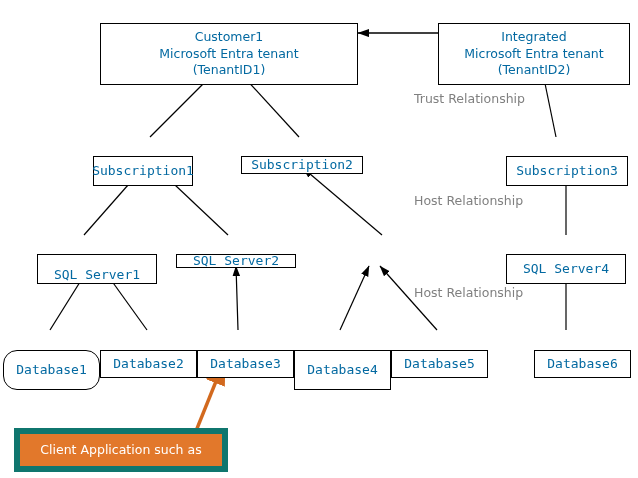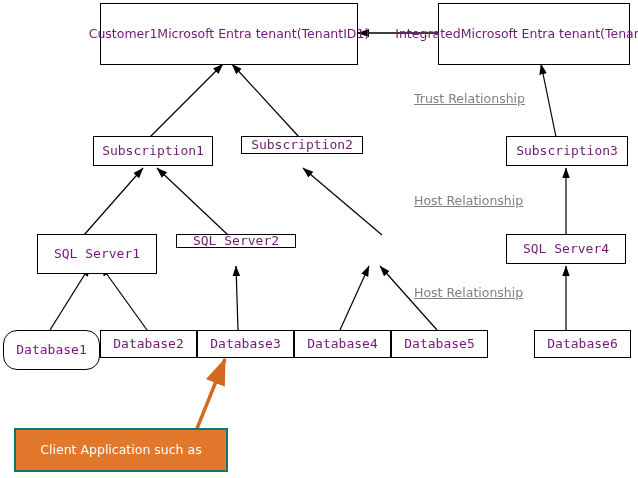--- a/index.html
+++ b/index.html
@@ -22,26 +22,27 @@
     width: 638px;
     height: 478px;
     pointer-events: none;
   }
   .node {
     position: absolute;
     box-sizing: border-box;
     border: 1.3px solid #000000;
     background: #ffffff;
     display: flex;
-    flex-direction: row;
+    flex-direction: column;
     align-items: center;
     justify-content: center;
     text-align: center;
-    color: #701a75;
+    color: #0369a1;
     z-index: 2;
+    margin-top: 20px;
   }
   .node .line {
     display: block;
     white-space: nowrap;
     line-height: 1.32;
   }
   .tenant {
     font-family: "DejaVu Sans", sans-serif;
     font-size: 12.5px;
   }
@@ -50,27 +51,26 @@
     font-size: 13px;
     letter-spacing: 0px;
   }
   .reltext {
     position: absolute;
     color: #808080;
     font-family: "DejaVu Sans", sans-serif;
     font-size: 12.5px;
     white-space: nowrap;
     z-index: 2;
-    text-decoration: underline;
   }
   .callout {
     position: absolute;
     box-sizing: border-box;
     background: #E2782B;
-    border: 2px solid #0f766e;
+    border: 6px solid #0f766e;
     color: #ffffff;
     display: flex;
     flex-direction: column;
     align-items: center;
     justify-content: center;
     text-align: center;
     font-family: "DejaVu Sans", sans-serif;
     font-size: 12.5px;
     z-index: 3;
   }
@@ -122,50 +122,50 @@
     <span class="line">Microsoft Entra tenant</span>
     <span class="line">(TenantID1)</span>
   </div>
 
   <div class="node tenant" style="left:438px; top:3px; width:192px; height:62px;">
     <span class="line">Integrated</span>
     <span class="line">Microsoft Entra tenant</span>
     <span class="line">(TenantID2)</span>
   </div>
 
-  <div class="node mono" style="left:93px; top:136px; width:120px; height:30px;">
+  <div class="node mono" style="left:93px; top:136px; width:100px; height:30px;">
     <span class="line">Subscription1</span>
   </div>
   <div class="node mono" style="left:241px; top:136px; width:122px; height:18px;">
     <span class="line">Subscription2</span>
   </div>
   <div class="node mono" style="left:506px; top:136px; width:122px; height:30px;">
     <span class="line">Subscription3</span>
   </div>
 
-  <div class="node mono" style="left:37px; top:234px; width:120px; height:40px;">
+  <div class="node mono" style="left:37px; top:234px; width:120px; height:30px;justify-content:flex-end;">
     <span class="line">SQL Server1</span>
   </div>
   <div class="node mono" style="left:176px; top:234px; width:120px; height:14px;">
     <span class="line">SQL Server2</span>
   </div>
   <div class="node mono" style="left:506px; top:234px; width:120px; height:30px;">
     <span class="line">SQL Server4</span>
   </div>
 
   <div class="node mono" style="left:3px; top:330px; width:97px; height:40px;border-radius:14px;">
     <span class="line">Database1</span>
   </div>
   <div class="node mono" style="left:100px; top:330px; width:97px; height:28px;">
     <span class="line">Database2</span>
   </div>
   <div class="node mono" style="left:197px; top:330px; width:97px; height:28px;">
     <span class="line">Database3</span>
   </div>
-  <div class="node mono" style="left:294px; top:330px; width:97px; height:28px;">
+  <div class="node mono" style="left:294px; top:330px; width:97px; height:40px;">
     <span class="line">Database4</span>
   </div>
   <div class="node mono" style="left:391px; top:330px; width:97px; height:28px;">
     <span class="line">Database5</span>
   </div>
   <div class="node mono" style="left:534px; top:330px; width:97px; height:28px;">
     <span class="line">Database6</span>
   </div>
 
   <div class="reltext" style="left:414px; top:91px;">Trust Relationship</div>

